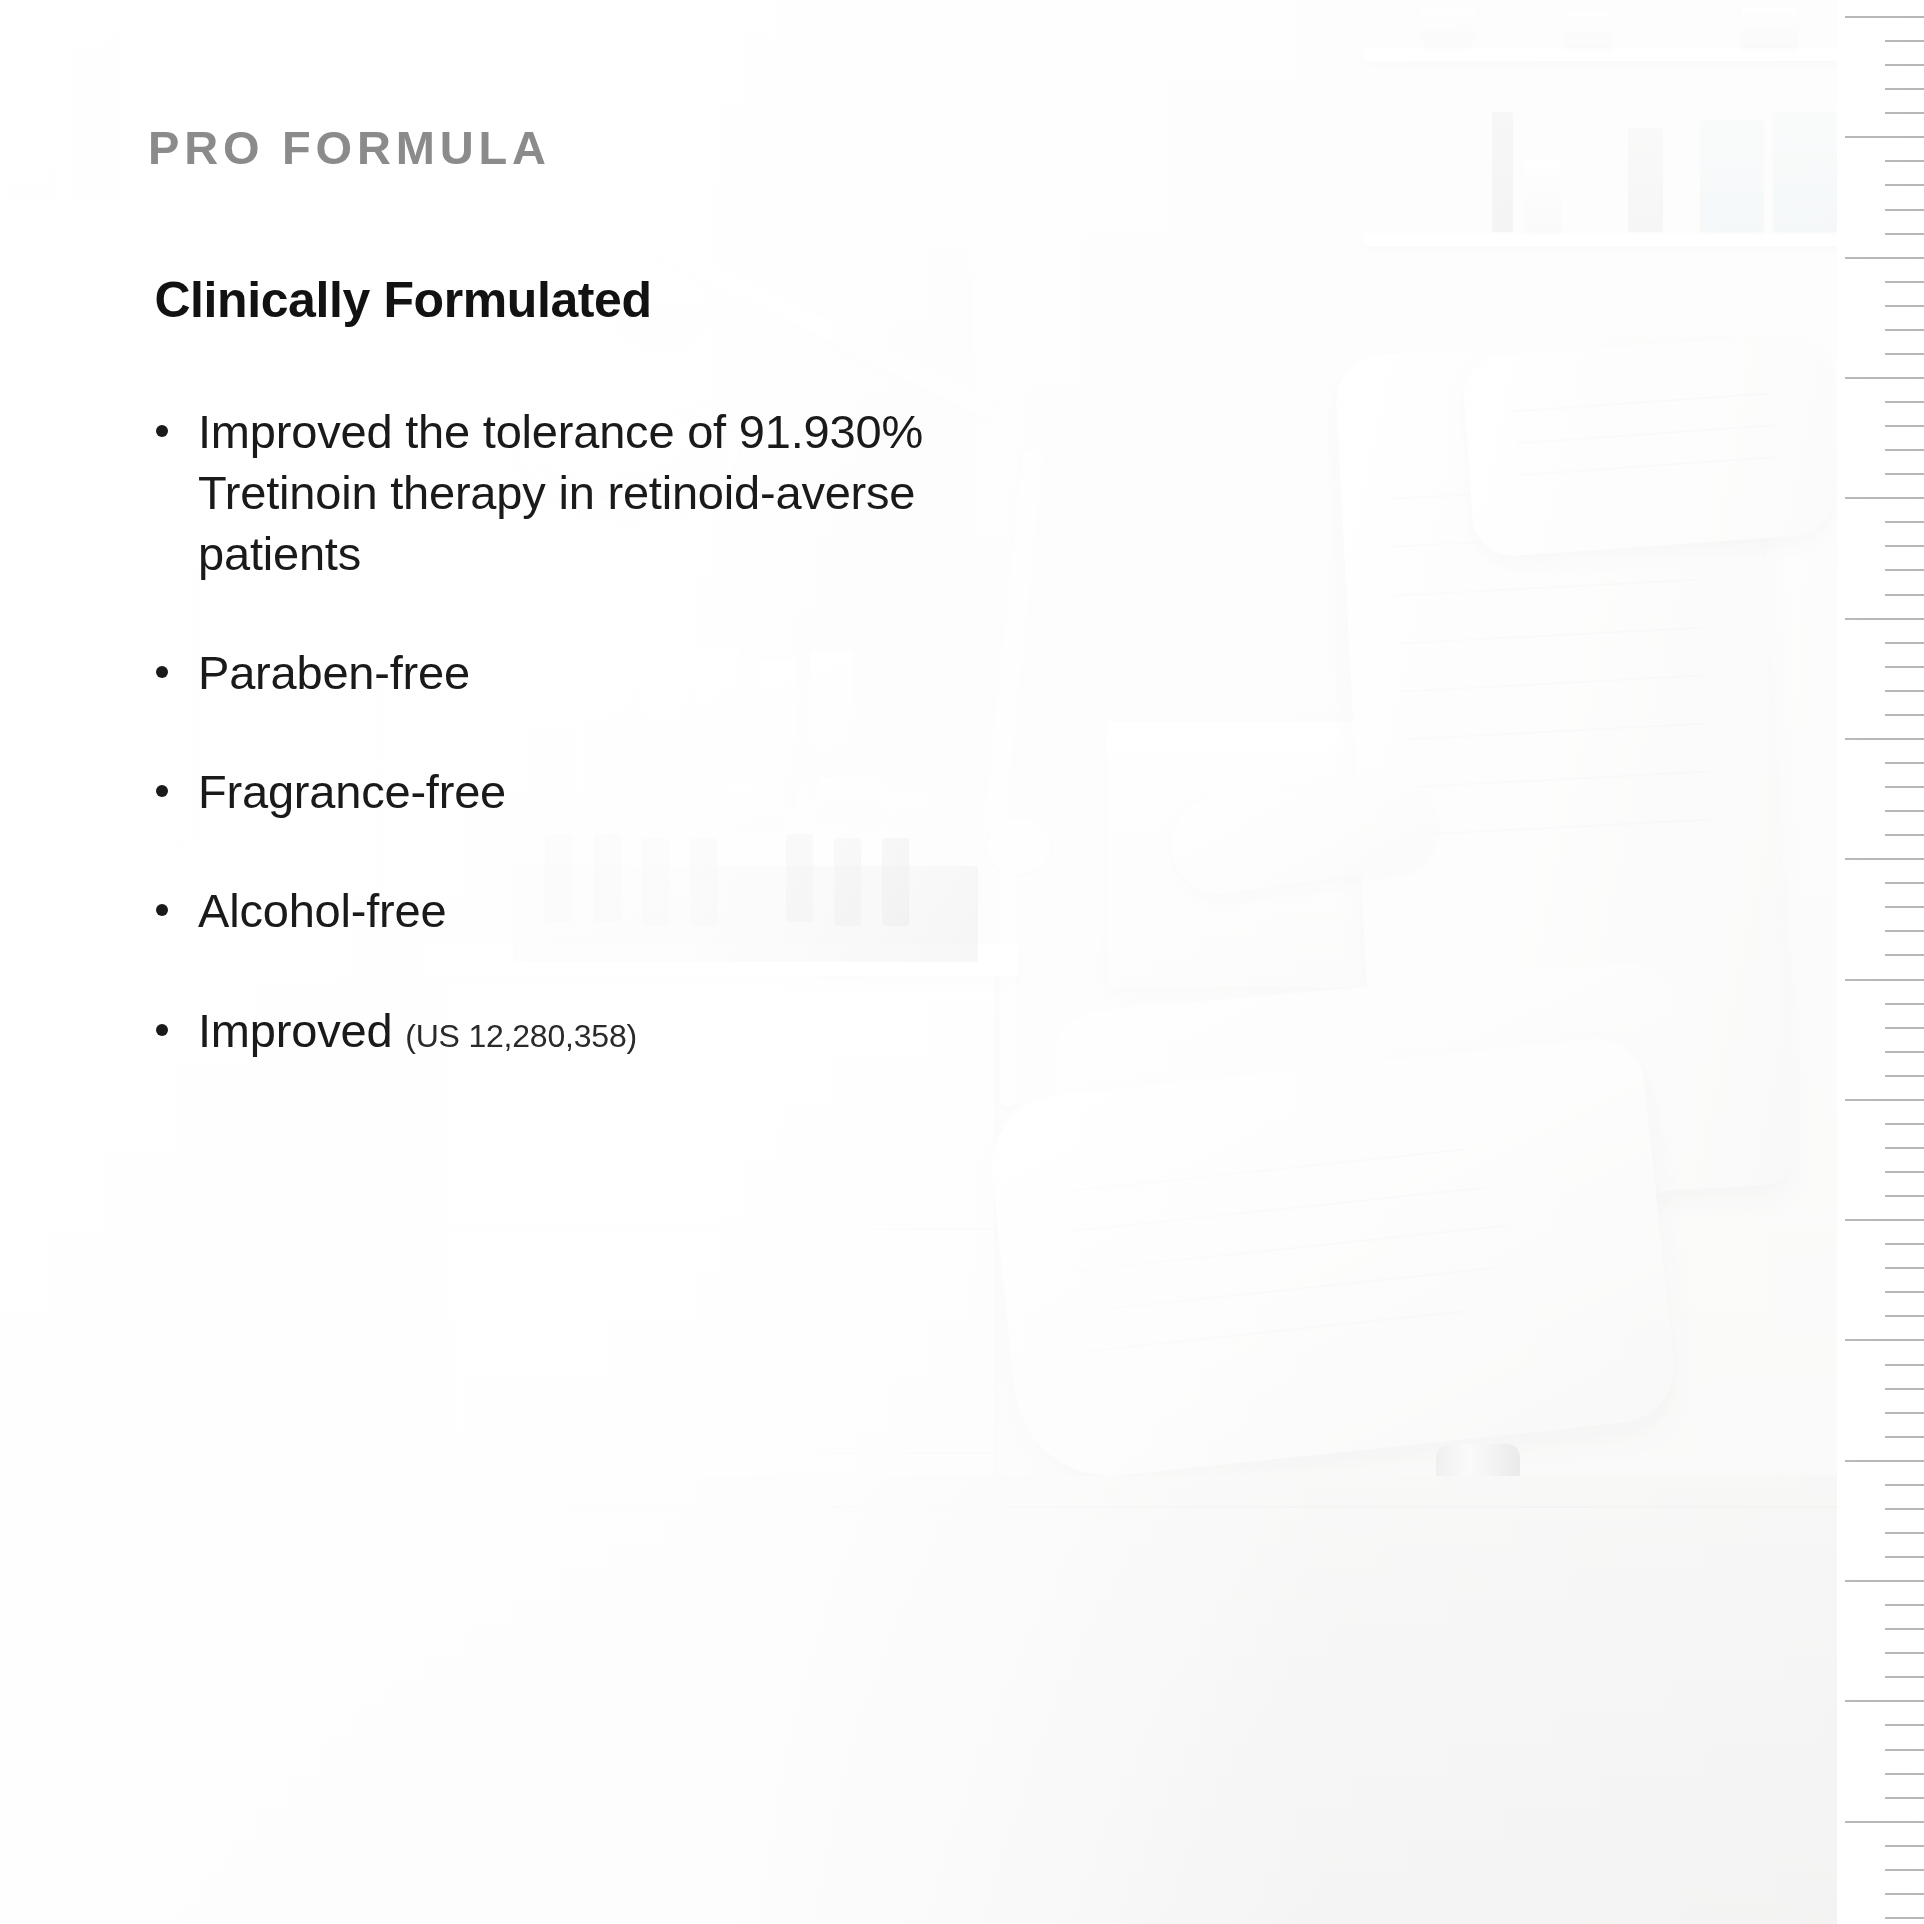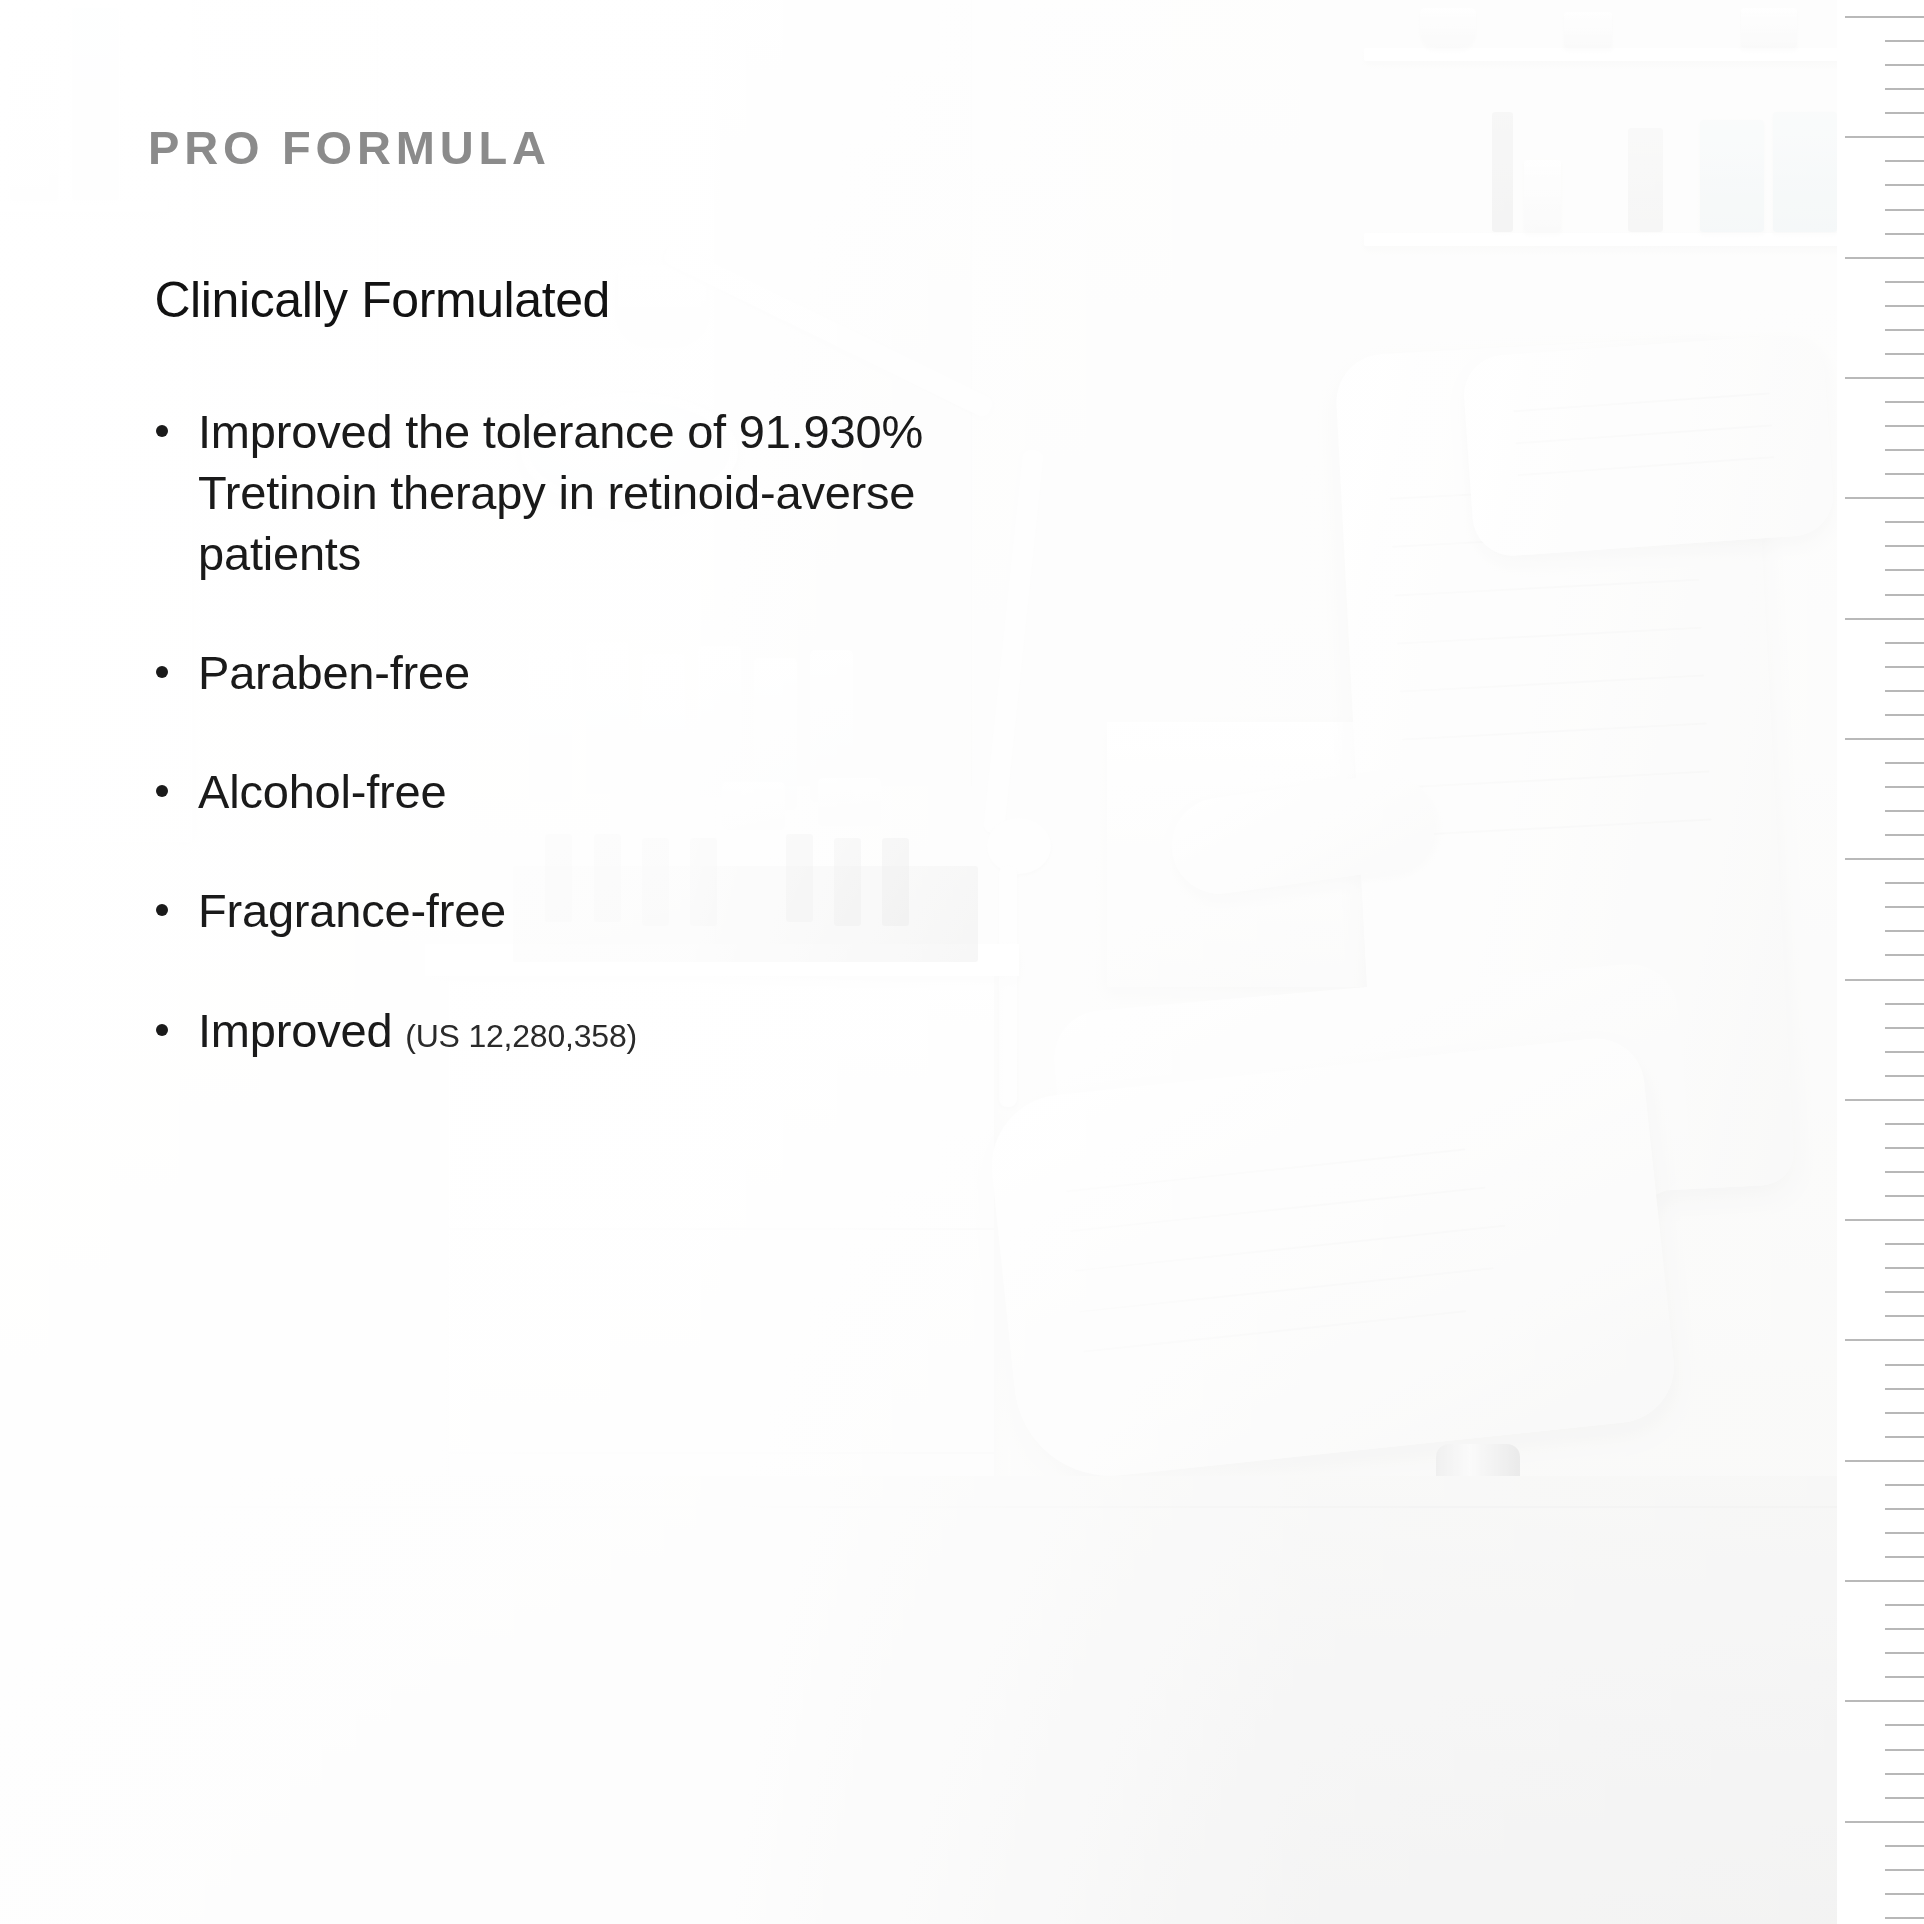--- a/index.html
+++ b/index.html
@@ -276,21 +276,21 @@
   }
   .eyebrow {
     font-size: 47px;
     font-weight: bold;
     letter-spacing: 4.8px;
     color: #8b8b8b;
     margin: 0 0 96px 0;
   }
   .heading {
     font-size: 50px;
-    font-weight: normal;
+    font-weight: bold;
     color: #121212;
     letter-spacing: -0.4px;
     margin: 0 0 72px 6.4px;
   }
   ul.bullets {
     list-style: none;
     margin: 0;
     padding: 0;
   }
   ul.bullets li {
@@ -494,20 +494,20 @@
 
   <div class="wash"></div>
   <div class="wash2"></div>
 
   <div class="content">
     <div class="eyebrow">PRO FORMULA</div>
     <h1 class="heading">Clinically Formulated</h1>
     <ul class="bullets">
       <li>Improved the tolerance of 91.930% Tretinoin therapy in retinoid-averse patients</li>
       <li>Paraben-free</li>
+      <li>Fragrance-free</li>
       <li>Alcohol-free</li>
-      <li>Fragrance-free</li>
       <li><span>Improved</span> <span class="patent-note">(US 12,280,358)</span></li>
     </ul>
   </div>
 
 </div>
 
 
 </body></html>

